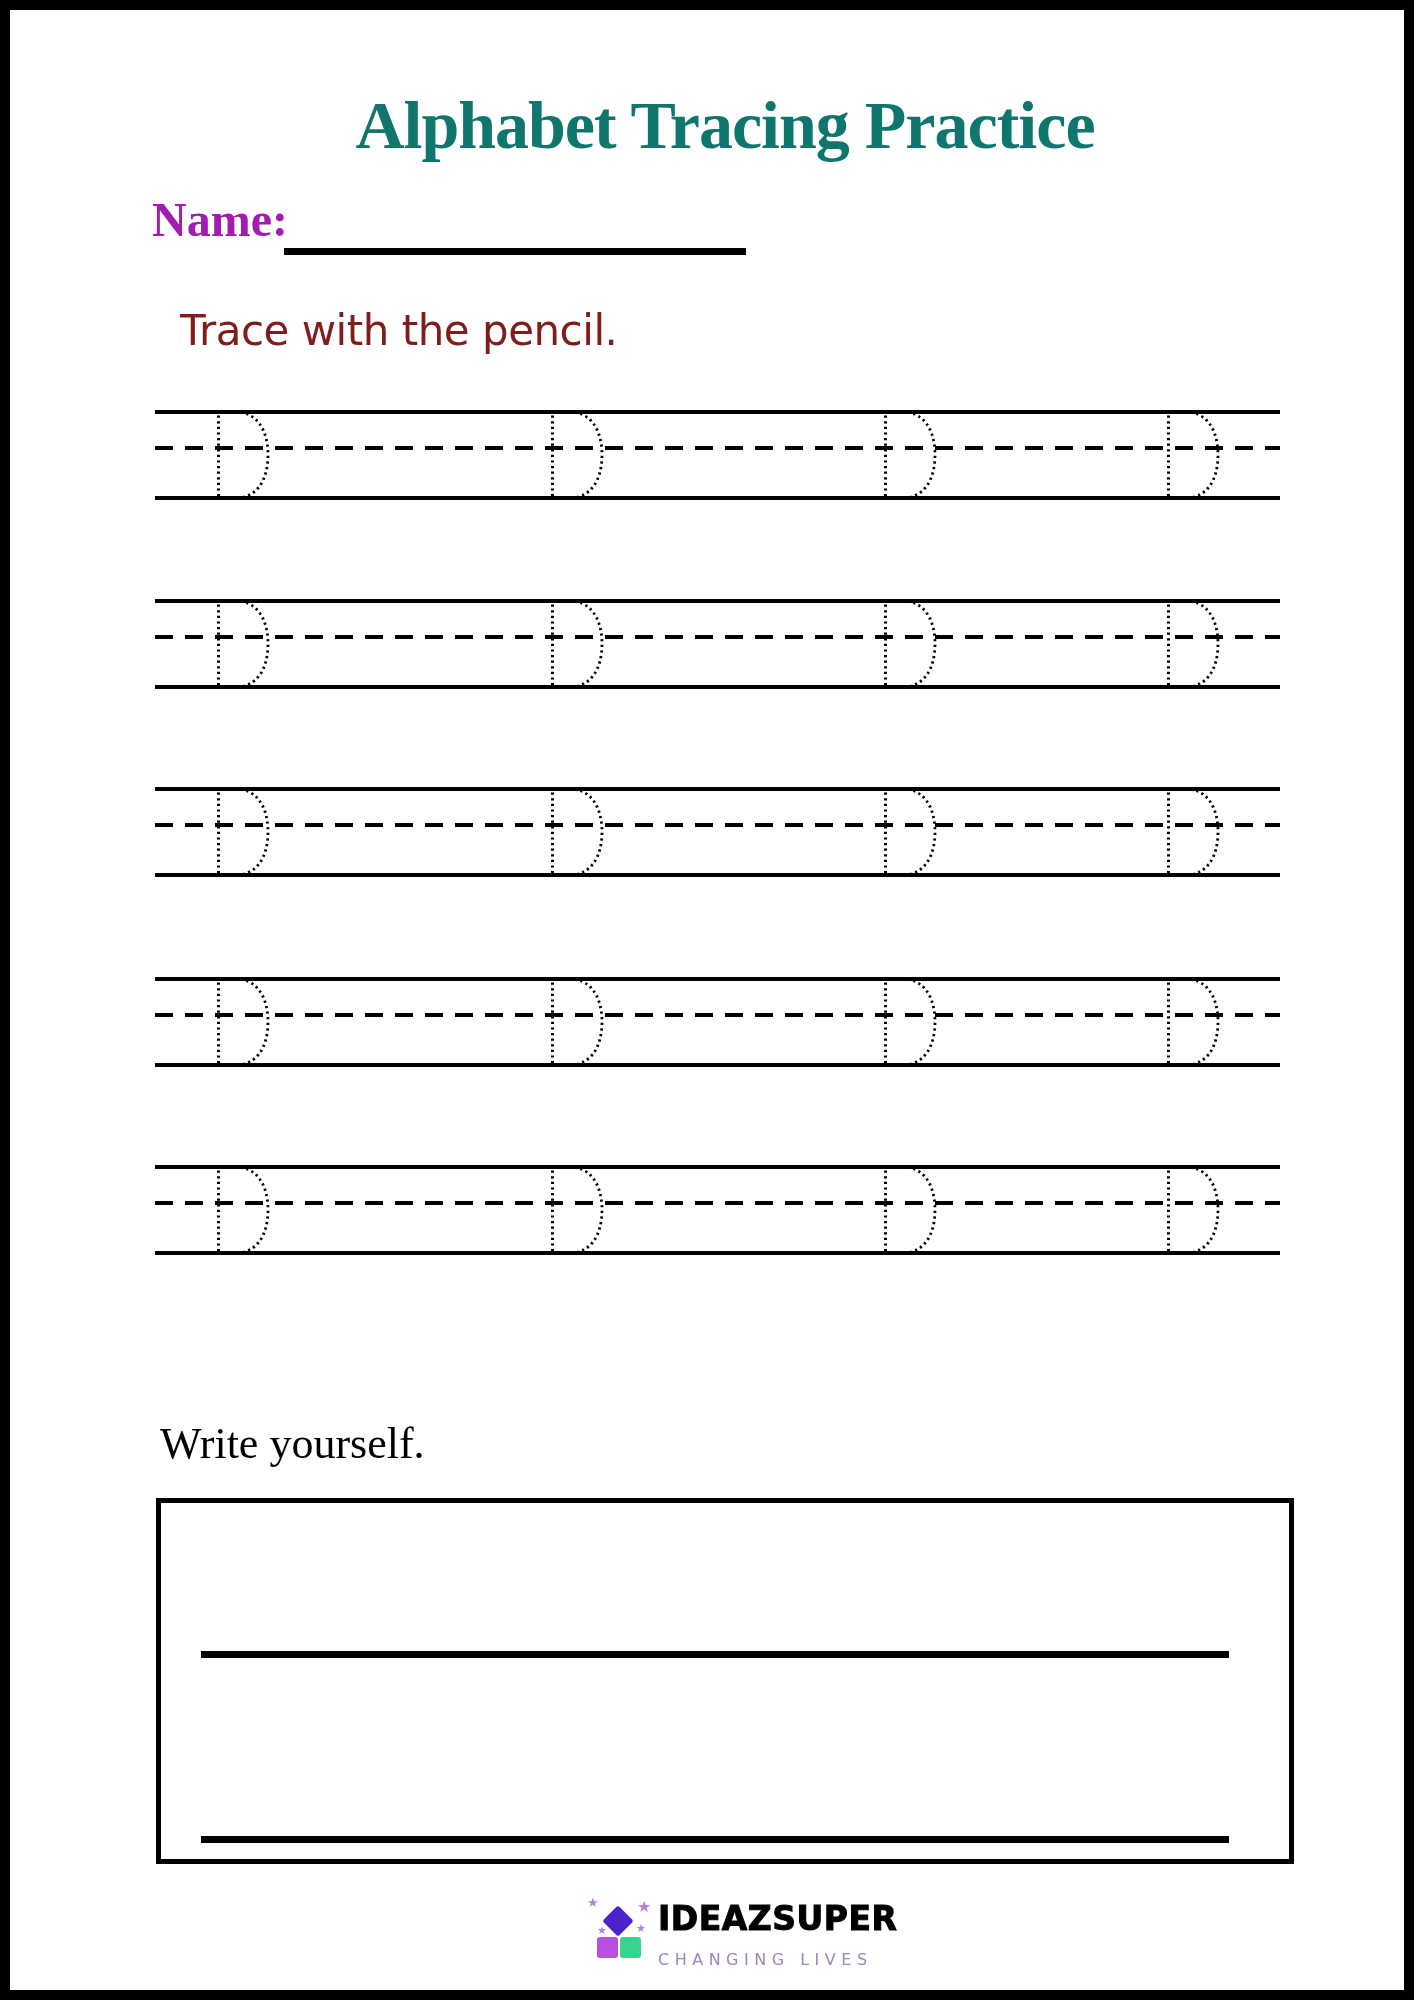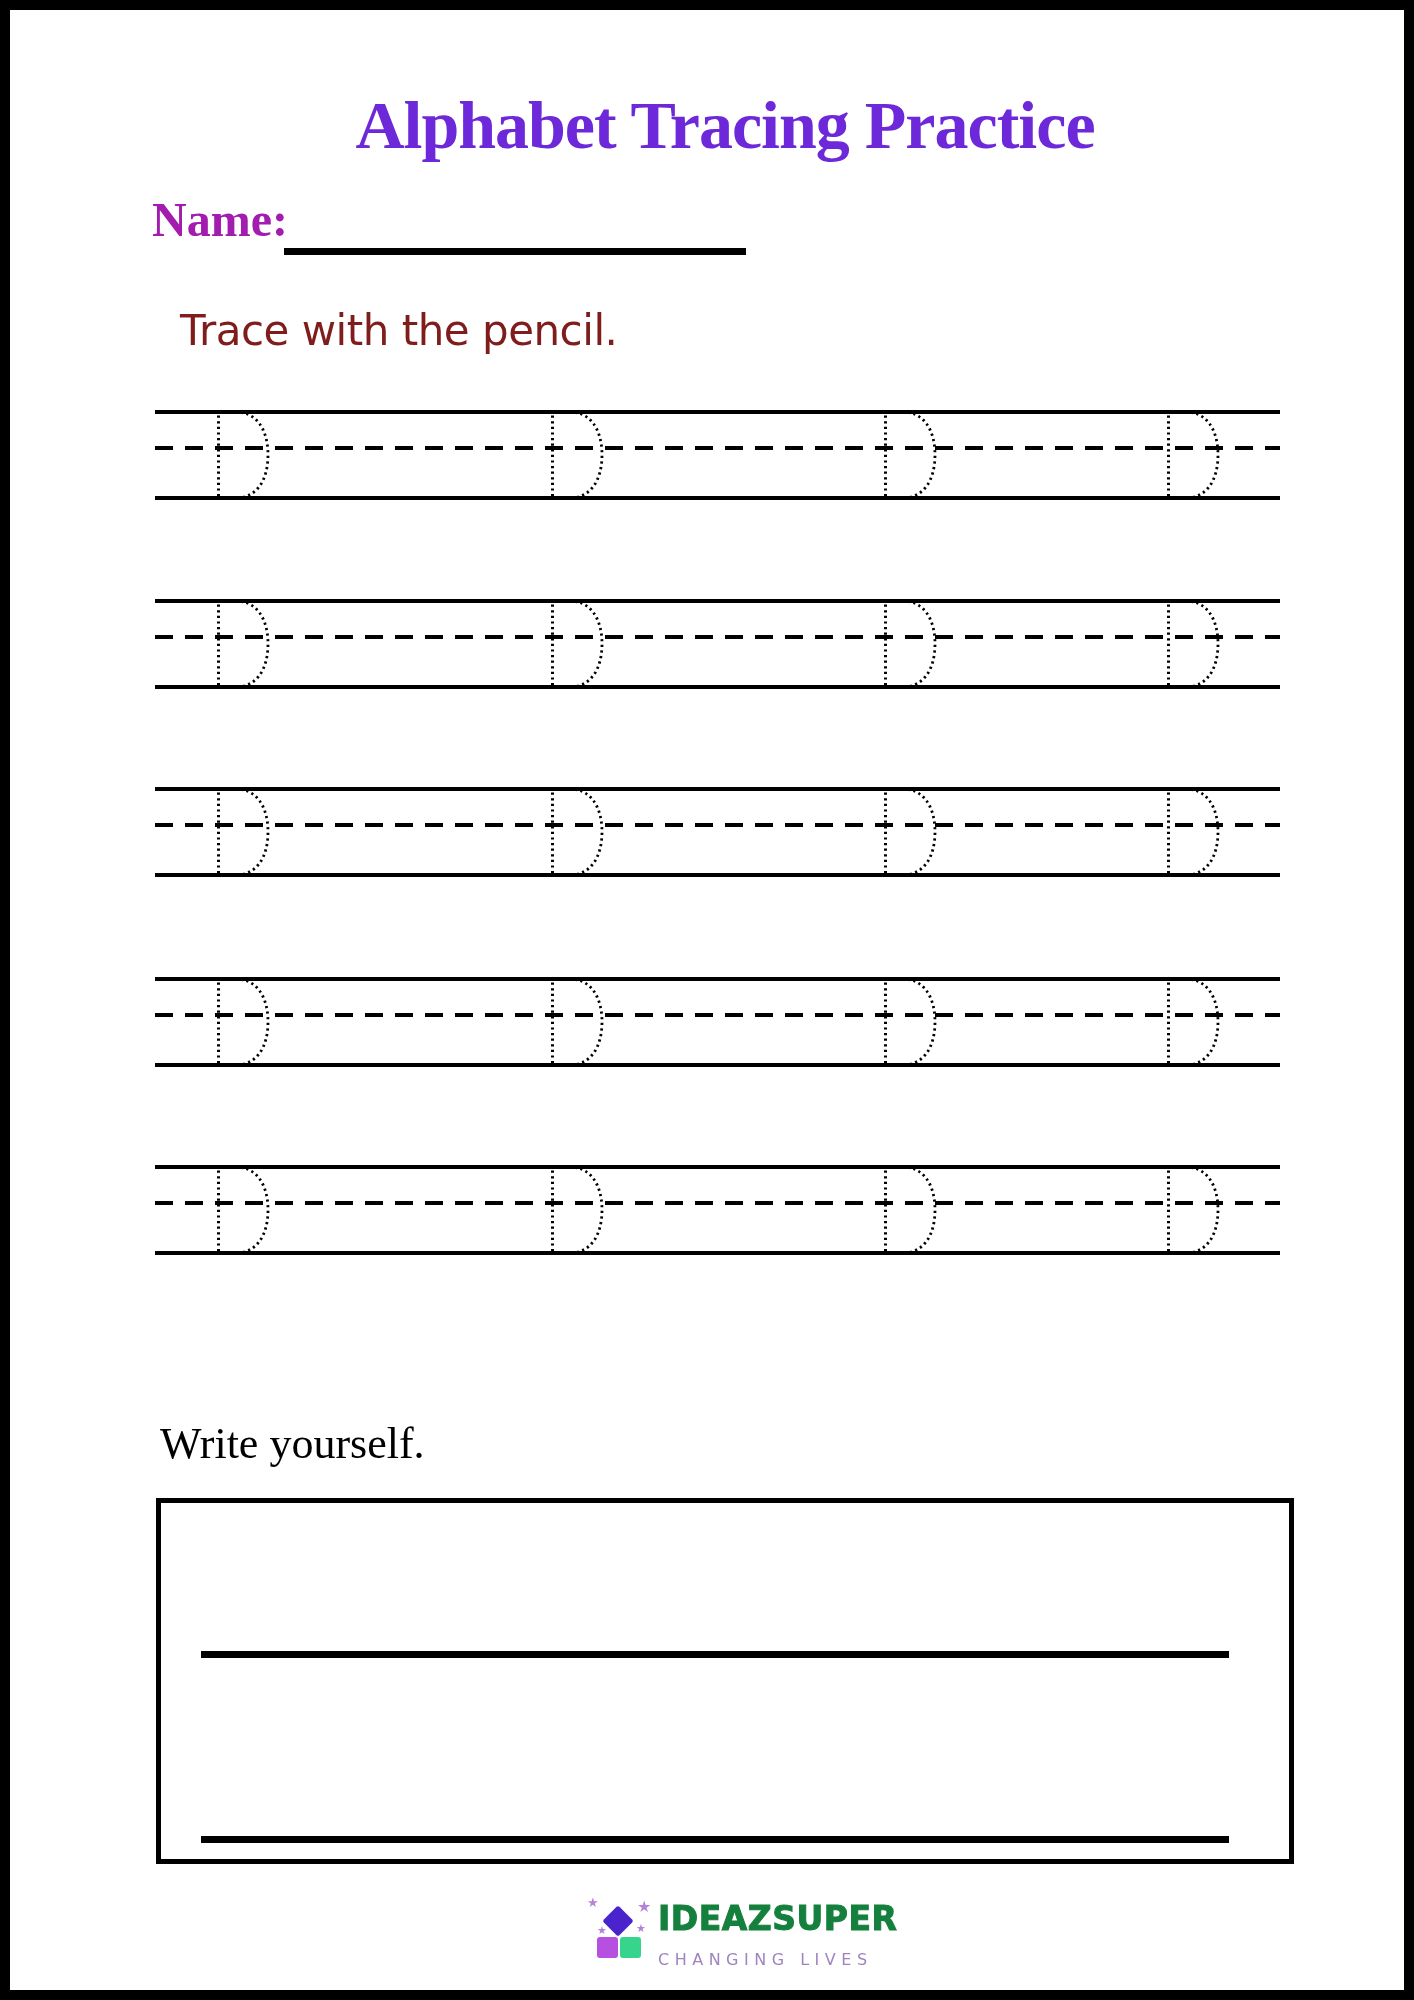--- a/index.html
+++ b/index.html
@@ -15,21 +15,21 @@
   }
   .title {
     position: absolute;
     top: 76px;
     left: 50%;
     transform: translateX(calc(-50% + 18px));
     font-family: "Liberation Serif", serif;
     font-weight: bold;
     font-size: 68px;
     letter-spacing: -1px;
-    color: #6d28d9;
+    color: #0f766e;
     white-space: nowrap;
   }
   .name-label {
     position: absolute;
     top: 182px;
     left: 142px;
     font-family: "Liberation Serif", serif;
     font-weight: bold;
     font-size: 48px;
     color: #a21caf;
@@ -289,18 +289,18 @@
     <div class="logo-icon">
       <span class="logo-star star-1" style="color: rgb(181, 131, 214);">★</span>
       <span class="logo-star star-2" style="color: rgb(181, 131, 214);">★</span>
       <span class="logo-star star-3" style="color: rgb(181, 131, 214);">★</span>
       <span class="logo-star star-4" style="color: rgb(181, 131, 214);">★</span>
       <div class="logo-diamond" style="background: rgb(74, 35, 204);"></div>
       <div class="logo-sq sq-left" style="background: rgb(183, 80, 224);"></div>
       <div class="logo-sq sq-right" style="background: rgb(54, 212, 140);"></div>
     </div>
     <div class="logo-text">
-      <div class="brand-name" style="color: #15803d;">IDEAZSUPER</div>
+      <div class="brand-name" style="color: #000000;">IDEAZSUPER</div>
       <div class="brand-tagline" style="color: rgb(159, 133, 192);">CHANGING LIVES</div>
     </div>
   </div>
 
 </div>
 
 </body></html>

